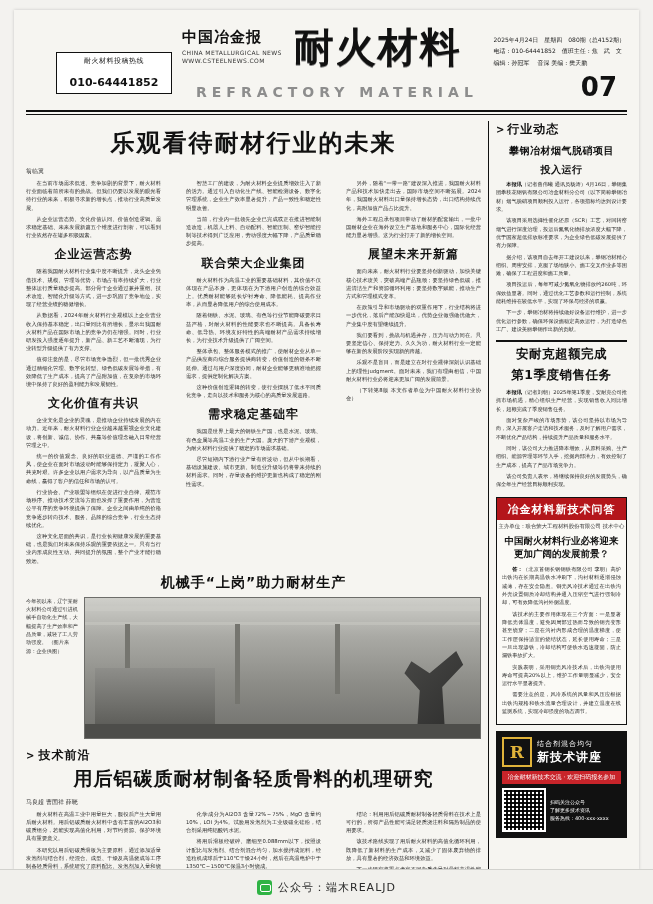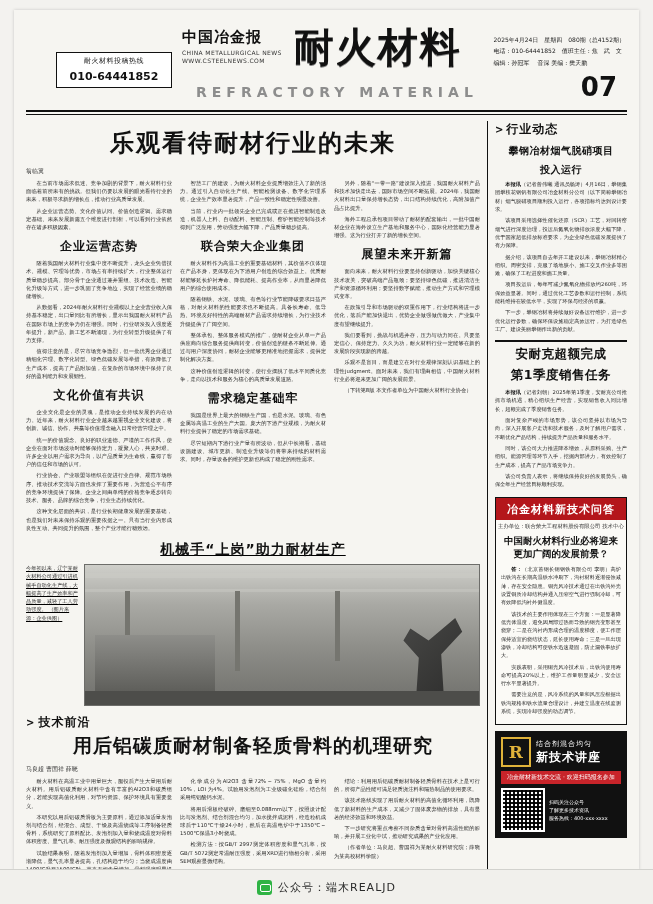--- a/index.html
+++ b/index.html
@@ -27,21 +27,21 @@
     padding:8px 12px 0 12px;
     box-sizing:border-box;
   }
   .hotline{
     position:absolute;left:42px;top:42px;
     width:110px;border:1px solid #111;
     text-align:center;padding:3px 2px 4px;
     background:#fff;
   }
   .hotline .t1{font-size:7px;letter-spacing:.5px;color:#111;}
-  .hotline .t2{font-size:11px;font-weight:bold;color:#111;margin-top:4px;}
+  .hotline .t2{font-size:11px;font-weight:bold;color:#111;margin-top:10px;}
   .title-block{
     position:absolute;left:168px;top:18px;
     display:flex;align-items:flex-start;
   }
   .cn-small{
     display:block;font-size:15px;font-weight:bold;color:#111;
     letter-spacing:1px;font-family:"DejaVu Sans",sans-serif;
   }
   .en-small{display:block;font-size:6px;color:#333;letter-spacing:.4px;margin-top:2px;}
   .en-small2{display:block;font-size:6px;color:#333;letter-spacing:.4px;margin-top:1px;}
@@ -75,34 +75,34 @@
   .left{width:455px;}
   .vdiv{width:1px;background:#111;margin:0 7px;}
   .right{width:150px;}
 
   h1.headline{
     text-align:center;
     font-size:24px;font-weight:bold;color:#111;
     letter-spacing:2px;margin:6px 0 8px 0;
   }
   .byline{font-size:6px;color:#333;margin:0 0 3px 0;}
-  .cols3{display:flex;gap:8px;}
+  .cols3{display:flex;gap:25px;}
   .col{width:146px;}
   .sub{
     text-align:center;font-size:12px;font-weight:bold;color:#111;
     margin:7px 0 4px;letter-spacing:1px;
   }
   p.txt{
     font-size:5.3px;line-height:1.55;color:#2a2a2a;
     text-align:justify;margin:0 0 3px 0;
     text-indent:2em;
   }
 
   
-  .photo-block{margin-top:6px;text-decoration:underline;}
+  .photo-block{margin-top:6px;}
   .photo-title{
     font-size:14px;font-weight:bold;color:#111;text-align:center;
     letter-spacing:1px;margin:4px 0 5px;
   }
   .photo-wrap{display:flex;gap:6px;}
   .photo-cap{width:52px;font-size:5.2px;line-height:1.6;color:#333;}
   .photo{
     flex:1;height:140px;position:relative;overflow:hidden;
     background:#9a9a96;
     border:1px solid #6d6d6a;

